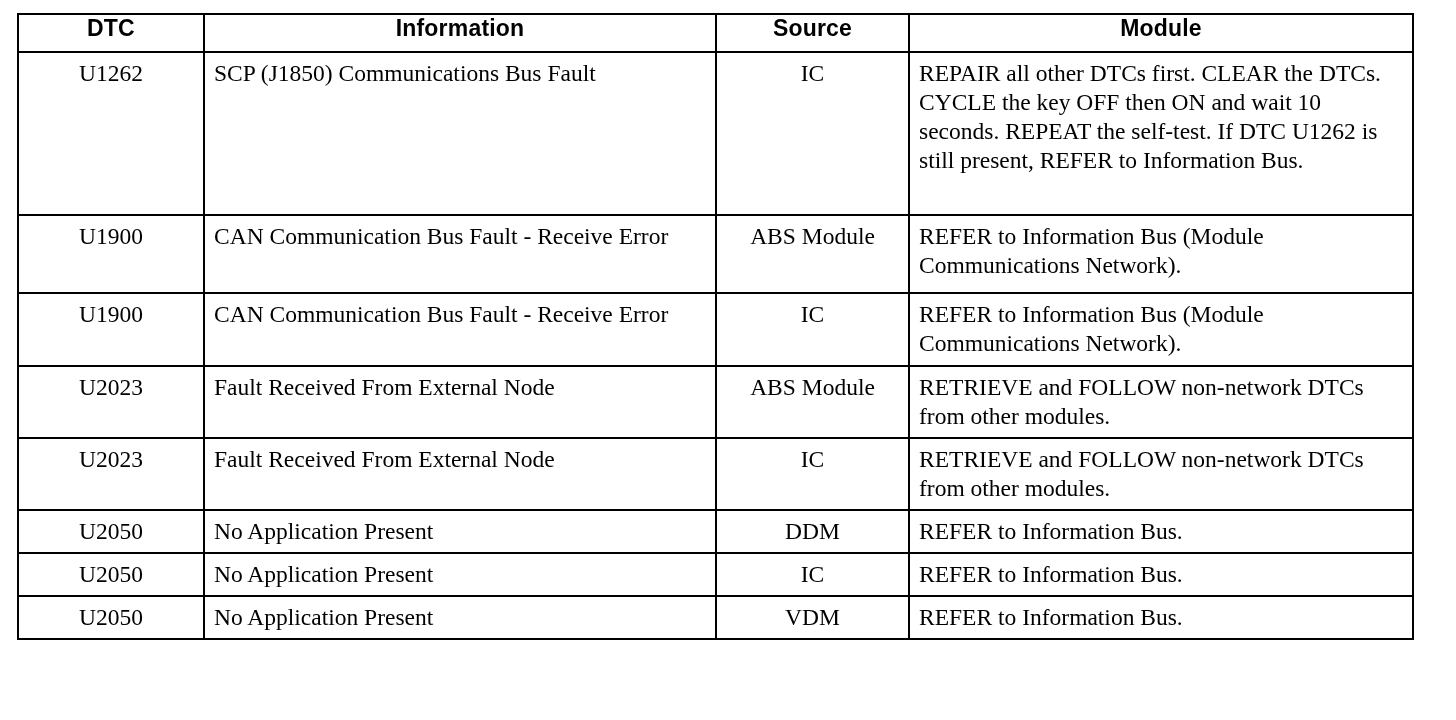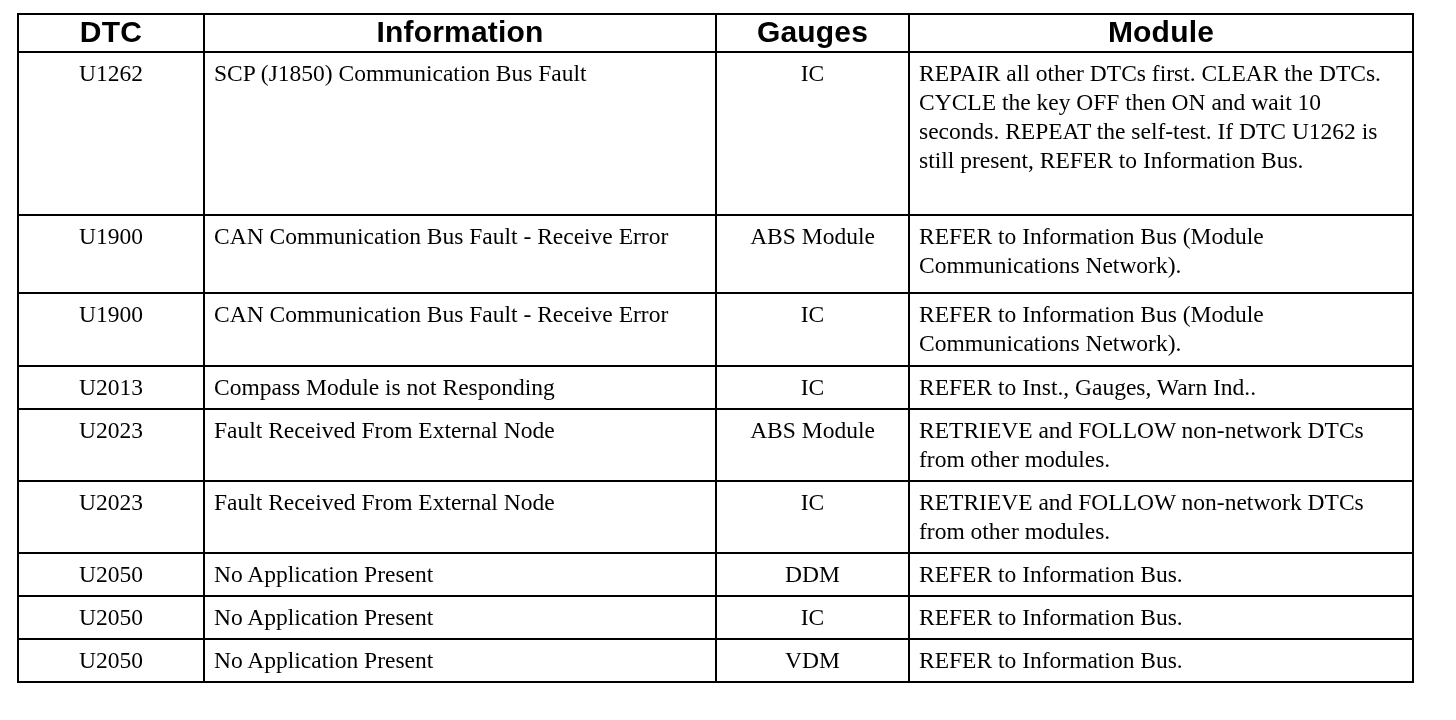--- a/index.html
+++ b/index.html
@@ -44,21 +44,21 @@
   
   col.c-dtc    { width: 186px; }
   col.c-desc   { width: 512px; }
   col.c-source { width: 193px; }
   col.c-action { width: 504px; }
 
   thead th {
     height: 36px;
     font-family: "Liberation Sans", "DejaVu Sans", sans-serif;
     font-weight: bold;
-    font-size: 30px;
+    font-size: 23px;
     text-align: center;
     vertical-align: middle;
     letter-spacing: 0.2px;
   }
 
   tbody td {
     font-size: 23.5px;
     line-height: 29px;
   }
   td .cell {
@@ -94,33 +94,33 @@
       <col class="c-dtc">
       <col class="c-desc">
       <col class="c-source">
       <col class="c-action">
     </colgroup>
 
     <thead>
       <tr>
         <th>DTC</th>
         <th>Information</th>
-        <th>Gauges</th>
+        <th>Source</th>
         <th>Module</th>
       </tr>
     </thead>
 
     <tbody>
 
       <tr class="r0">
         <td class="col-dtc">
             <div class="cell">U1262</div>
           </td>
         <td class="col-desc">
-            <div class="cell">SCP (J1850) Communication Bus Fault</div>
+            <div class="cell">SCP (J1850) Communications Bus Fault</div>
           </td>
         <td class="col-source">
             <div class="cell">IC</div>
           </td>
         <td class="col-action">
             <div class="cell">REPAIR all other DTCs first. CLEAR the DTCs. CYCLE the key OFF then ON and wait 10 seconds. REPEAT the self-test. If DTC U1262 is still present, REFER to Information Bus.</div>
           </td>
       </tr>
 
       <tr class="r1">
@@ -146,34 +146,20 @@
             <div class="cell">CAN Communication Bus Fault - Receive Error</div>
           </td>
         <td class="col-source">
             <div class="cell">IC</div>
           </td>
         <td class="col-action">
             <div class="cell">REFER to Information Bus (Module Communications Network).</div>
           </td>
       </tr>
 
-      <tr class="r3">
-        <td class="col-dtc">
-            <div class="cell">U2013</div>
-          </td>
-        <td class="col-desc">
-            <div class="cell">Compass Module is not Responding</div>
-          </td>
-        <td class="col-source">
-            <div class="cell">IC</div>
-          </td>
-        <td class="col-action">
-            <div class="cell">REFER to Inst., Gauges, Warn Ind..</div>
-          </td>
-      </tr>
 
       <tr class="r4">
         <td class="col-dtc">
             <div class="cell">U2023</div>
           </td>
         <td class="col-desc">
             <div class="cell">Fault Received From External Node</div>
           </td>
         <td class="col-source">
             <div class="cell">ABS Module</div>

